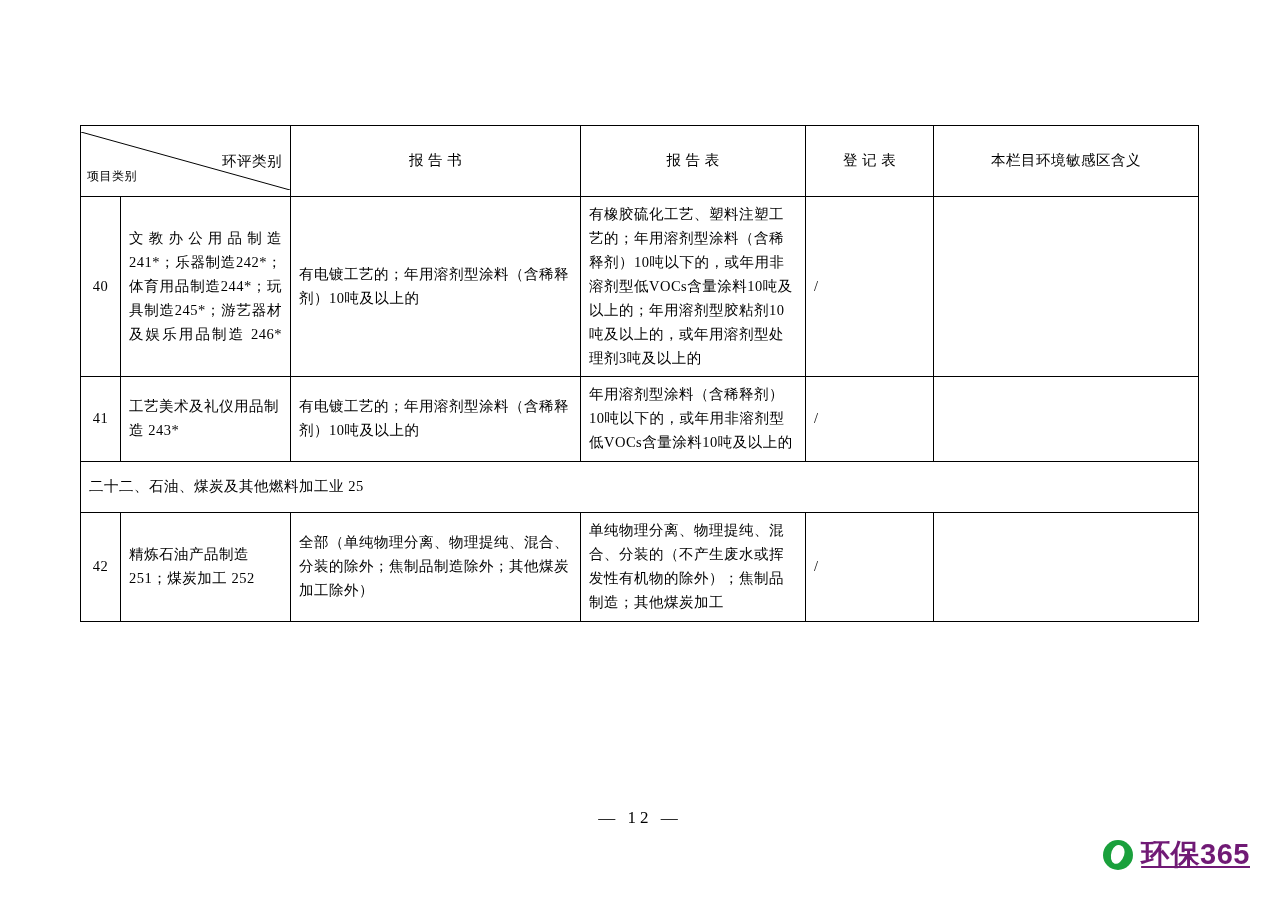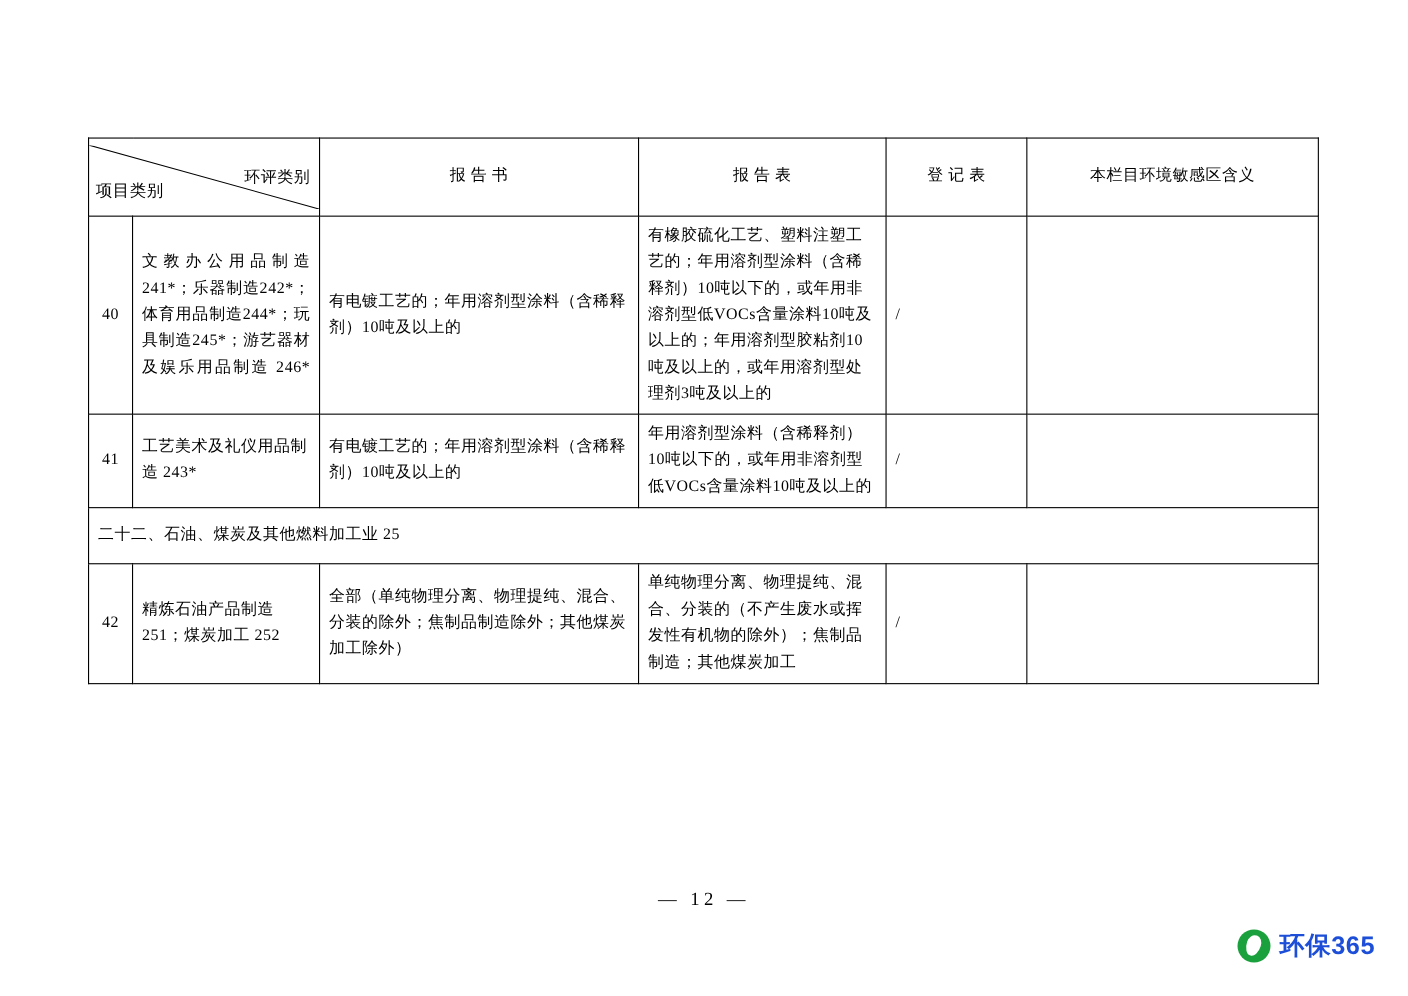--- a/index.html
+++ b/index.html
@@ -75,21 +75,21 @@
     position: absolute;
     right: 8px;
     top: 18px;
     font-size: 14.5px;
     letter-spacing: 0.5px;
   }
   .corner-bottom {
     position: absolute;
     left: 6px;
     bottom: 3px;
-    font-size: 15px;
+    font-size: 12px;
     letter-spacing: 0.5px;
   }
 
   
   .section td {
     height: 38px;
     font-size: 15px;
     letter-spacing: 0.8px;
     padding-left: 12px;
   }
@@ -157,24 +157,25 @@
     left: 8px;
     top: 5px;
     width: 13px;
     height: 19px;
     background: #ffffff;
     border-radius: 50% 50% 50% 50% / 45% 45% 60% 60%;
     transform: rotate(18deg);
   }
   .wm-text {
     font-family: "Liberation Sans", sans-serif;
-    font-size: 23px;
+    font-size: 29px;
     font-weight: bold;
-    color: #1d4ed8;
-    letter-spacing: 0.5px;
+    color: #701a75;
+    letter-spacing: 0.5px;
+    text-decoration: underline;
   }
 </style>
 </head>
 <body>
 
 <div class="page">
 
   <table class="main">
     <colgroup>
       <col class="c-no">

